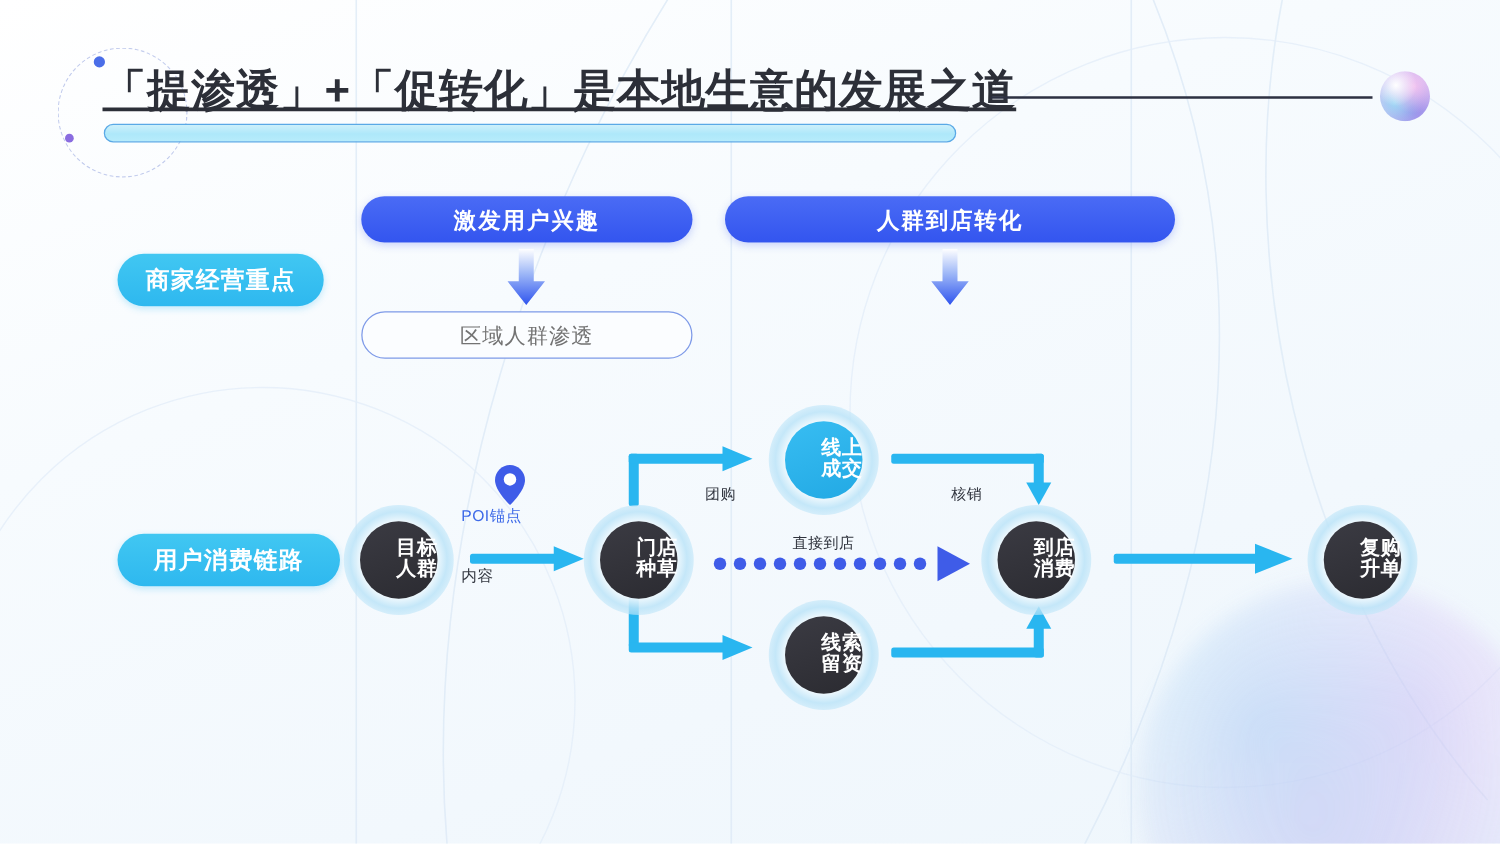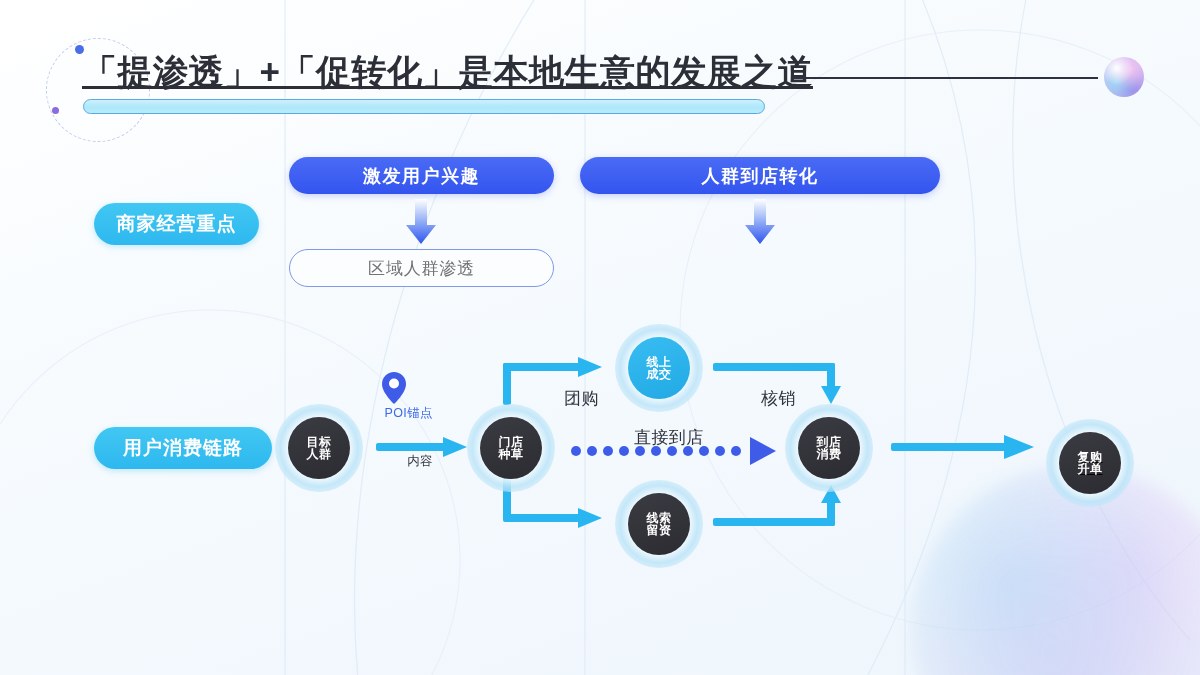--- a/index.html
+++ b/index.html
@@ -108,41 +108,41 @@
 
   
   .node{
     position:absolute; width:88px; height:88px; border-radius:50%;
     display:flex; align-items:center; justify-content:center;
     background:
       radial-gradient(circle at 50% 50%, rgba(255,255,255,1) 44%, rgba(188,228,248,.85) 62%, rgba(214,240,252,.35) 82%, rgba(255,255,255,0) 100%);
   }
   .node-core{
     width:62px; height:62px; border-radius:50%;
-    display:flex; flex-direction:column; align-items:center; justify-content:center;
-    color:#fff; font-size:12px; font-weight:700; line-height:1.04; letter-spacing:.5px;
+    display:flex; flex-direction:column; align-items:flex-end; justify-content:center;
+    color:#fff; font-size:16px; font-weight:700; line-height:1.04; letter-spacing:.5px;
   }
   .node-core.dark{ background:linear-gradient(160deg,#3b3b43 0%,#2b2b31 100%); }
   .node-core.cyan{ background:linear-gradient(160deg,#38bdf2 0%,#22a9e4 100%); }
 
   #node-target{ left:275px; top:404px; }
   #node-shop{   left:467px; top:404px; }
   #node-online{ left:615px; top:324px; }
   #node-lead{   left:615px; top:480px; }
   #node-spend{  left:785px; top:404px; }
-  #node-repeat{ left:1046px; top:419px;text-decoration:underline; }
-
-  
-  .poi-wrap{ position:absolute; left:355px; top:372px; width:78px; text-align:right; }
+  #node-repeat{ left:1046px; top:404px; }
+
+  
+  .poi-wrap{ position:absolute; left:369px; top:372px; width:78px; text-align:left; }
   .poi-pin{ width:24px; height:32px; margin:0 auto; display:block; }
   .poi-label{ font-size:12.5px; color:#3e6ae8; margin-top:1px; letter-spacing:.4px; }
   .poi-sub{ font-size:12.5px; color:#333740; margin-top:31px; letter-spacing:.4px; }
 
   
-  .edge-label{ position:absolute; font-size:17px; color:#2f333d; letter-spacing:.4px; white-space:nowrap;font-family:Liberation Serif, serif; }
+  .edge-label{ position:absolute; font-size:12px; color:#2f333d; letter-spacing:.4px; white-space:nowrap;font-family:Liberation Serif, serif; }
   #lbl-group{  left:564px; top:387px; }
   #lbl-verify{ left:761px; top:387px; }
   #lbl-direct{ left:634px; top:426px; }
 </style>
 </head>
 <body>
 
 <div id="slide">
 
   <svg class="bg-svg" viewBox="0 0 1200 675">

